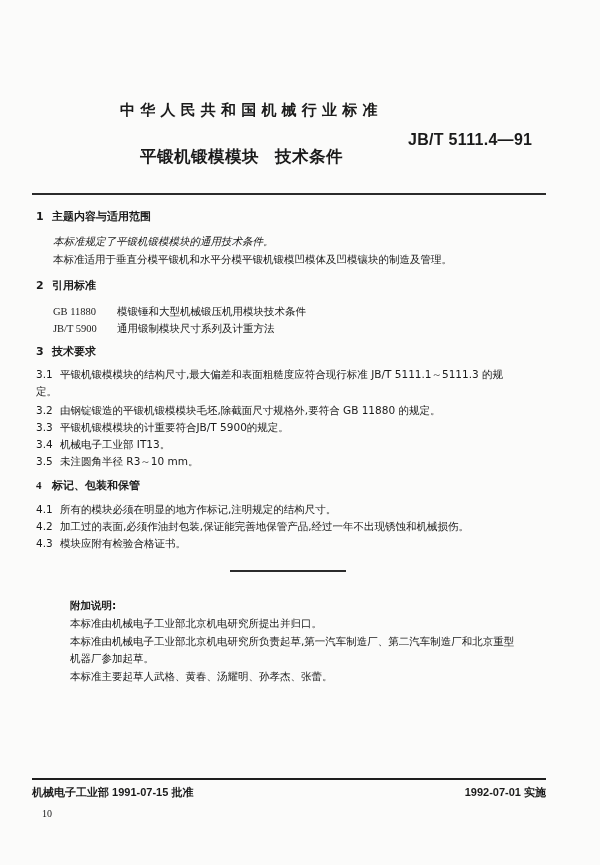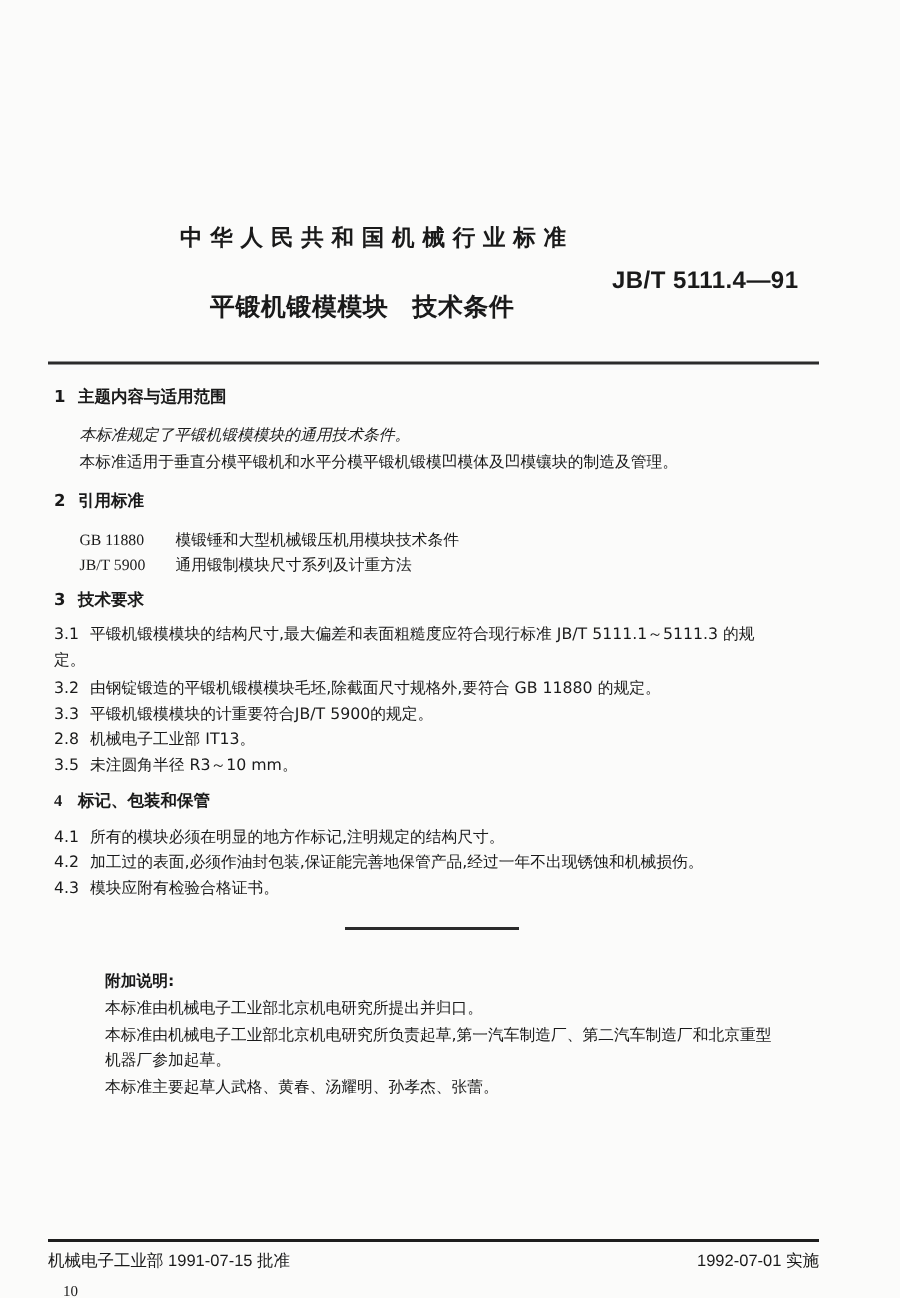--- a/index.html
+++ b/index.html
@@ -3,41 +3,41 @@
   <meta charset="utf-8">
   <style>
     html, body { margin: 0; padding: 0; }
     body {
       width: 600px; height: 865px; overflow: hidden;
       background: #fbfbfa;
       font-family: "DejaVu Sans", "Liberation Sans", sans-serif;
       color: #1a1a1a;
       position: relative;
     }
-    .abs { position: absolute; white-space: nowrap; margin-top: 48px; }
+    .abs { position: absolute; white-space: nowrap; }
     .org-title {
       left: 120px; top: 101px; font-size: 15px; font-weight: bold; letter-spacing: 5.2px;
     }
     .std-code {
       left: 408px; top: 131px; font-size: 16px; font-weight: bold; letter-spacing: 0.3px;
       font-family: "Liberation Sans", sans-serif;
     }
     .doc-title {
       left: 140px; top: 146px; font-size: 16.5px; font-weight: bold; letter-spacing: 0.5px;
     }
     .doc-title .gap { display: inline-block; width: 16px; }
     .rule-top { left: 32px; top: 193px; width: 514px; height: 2px; background: #2b2b2b; }
     .sec-head { font-size: 11px; font-weight: bold; }
     .sec-head .num { display: inline-block; width: 16px; }
     .para { font-size: 10.5px; }
     .item .num { display: inline-block; width: 24px; font-weight: normal; }
     .ref .code { display: inline-block; width: 64px; font-family: "Liberation Serif", serif; font-size: 10.5px; }
     .rule-mid { left: 230px; top: 570px; width: 116px; height: 2px; background: #2b2b2b; }
     .rule-bottom { left: 32px; top: 778px; width: 514px; height: 2px; background: #1e1e1e; }
-    .foot { font-size: 11px; font-weight: normal; font-family: "Liberation Sans", sans-serif; }
+    .foot { font-size: 11px; font-weight: bold; font-family: "Liberation Sans", sans-serif; }
     .page-num { font-size: 10px; font-family: "Liberation Serif", serif; }
   </style>
 </head>
 <body>
 
 <div class="abs org-title">中华人民共和国机械行业标准</div>
 <div class="abs std-code">JB/T 5111.4—91</div>
 <div class="abs doc-title">
   <span>平锻机锻模模块</span><span class="gap"></span><span>技术条件</span>
 </div>
@@ -66,21 +66,21 @@
   <span class="num">3.1</span><span>平锻机锻模模块的结构尺寸,最大偏差和表面粗糙度应符合现行标准 JB/T 5111.1～5111.3 的规</span>
 </div>
 <div class="abs para" style="left:36px; top:385px;">定。</div>
 <div class="abs para item" style="left:36px; top:404px;">
   <span class="num">3.2</span><span>由钢锭锻造的平锻机锻模模块毛坯,除截面尺寸规格外,要符合 GB 11880 的规定。</span>
 </div>
 <div class="abs para item" style="left:36px; top:421px;">
   <span class="num">3.3</span><span>平锻机锻模模块的计重要符合JB/T 5900的规定。</span>
 </div>
 <div class="abs para item" style="left:36px; top:438px;">
-  <span class="num">2.8</span><span>机械电子工业部 IT13。</span>
+  <span class="num">3.4</span><span>机械电子工业部 IT13。</span>
 </div>
 <div class="abs para item" style="left:36px; top:455px;">
   <span class="num">3.5</span><span>未注圆角半径 R3～10 mm。</span>
 </div>
 
 <div class="abs sec-head" style="left:36px; top:478px;font-family:Liberation Serif, serif;">
   <span class="num">4</span><span>标记、包装和保管</span>
 </div>
 <div class="abs para item" style="left:36px; top:503px;">
   <span class="num">4.1</span><span>所有的模块必须在明显的地方作标记,注明规定的结构尺寸。</span>

